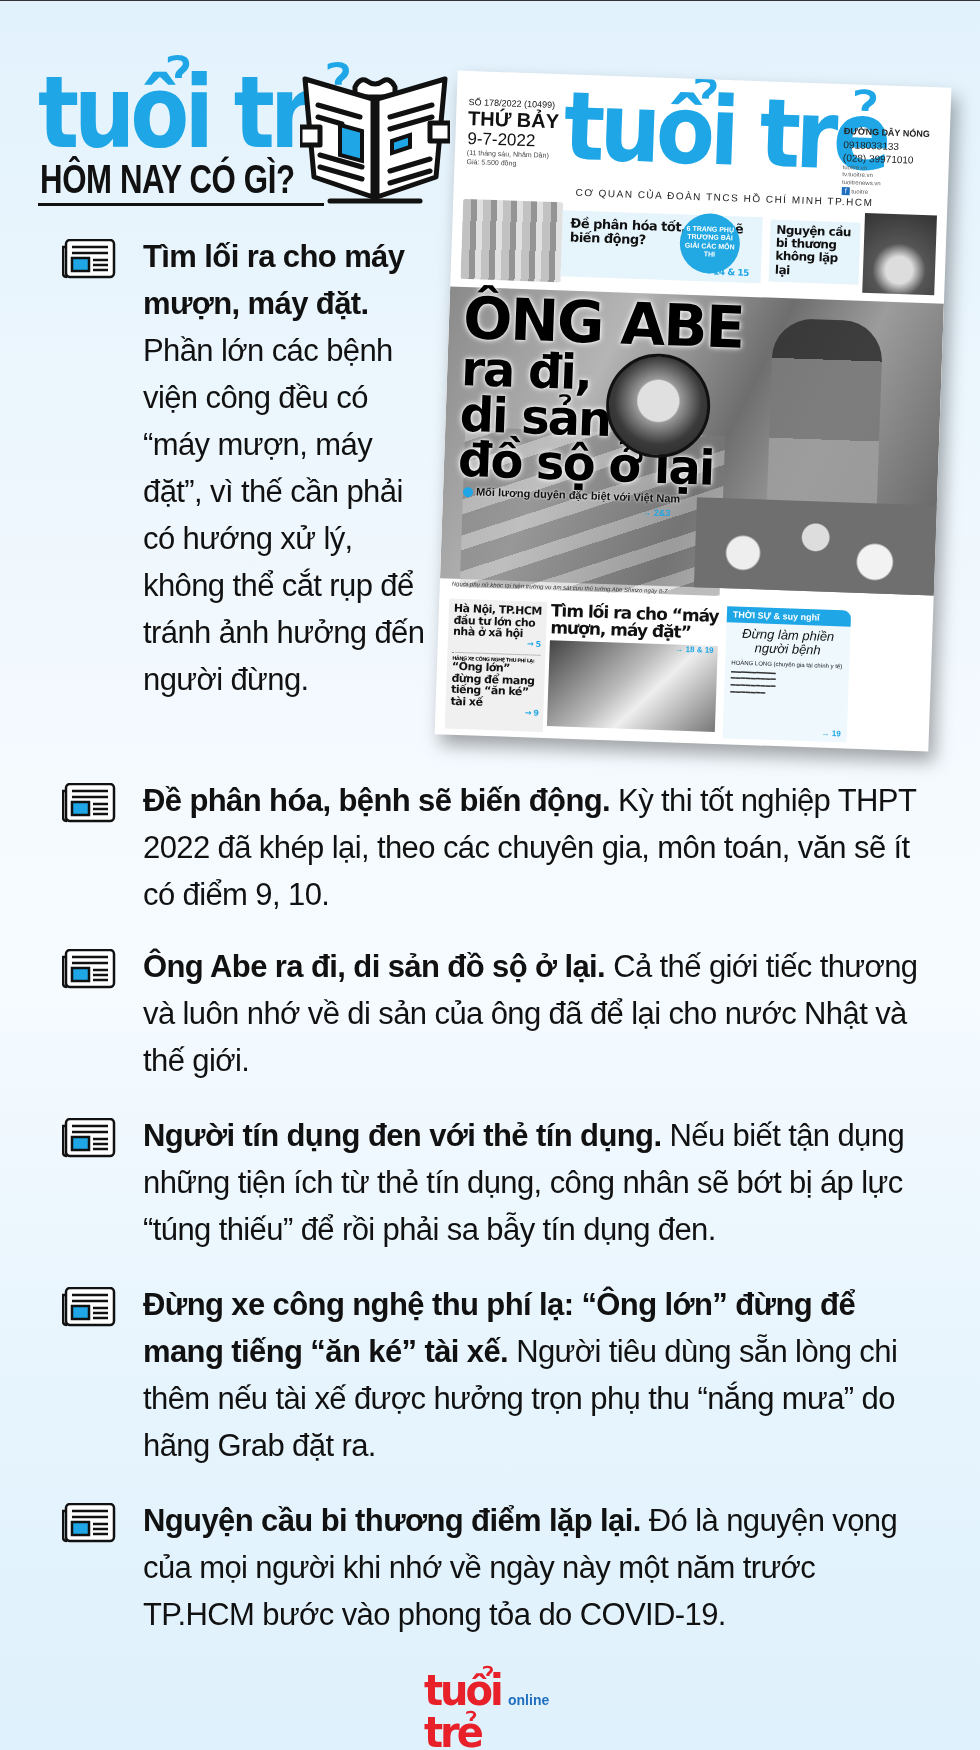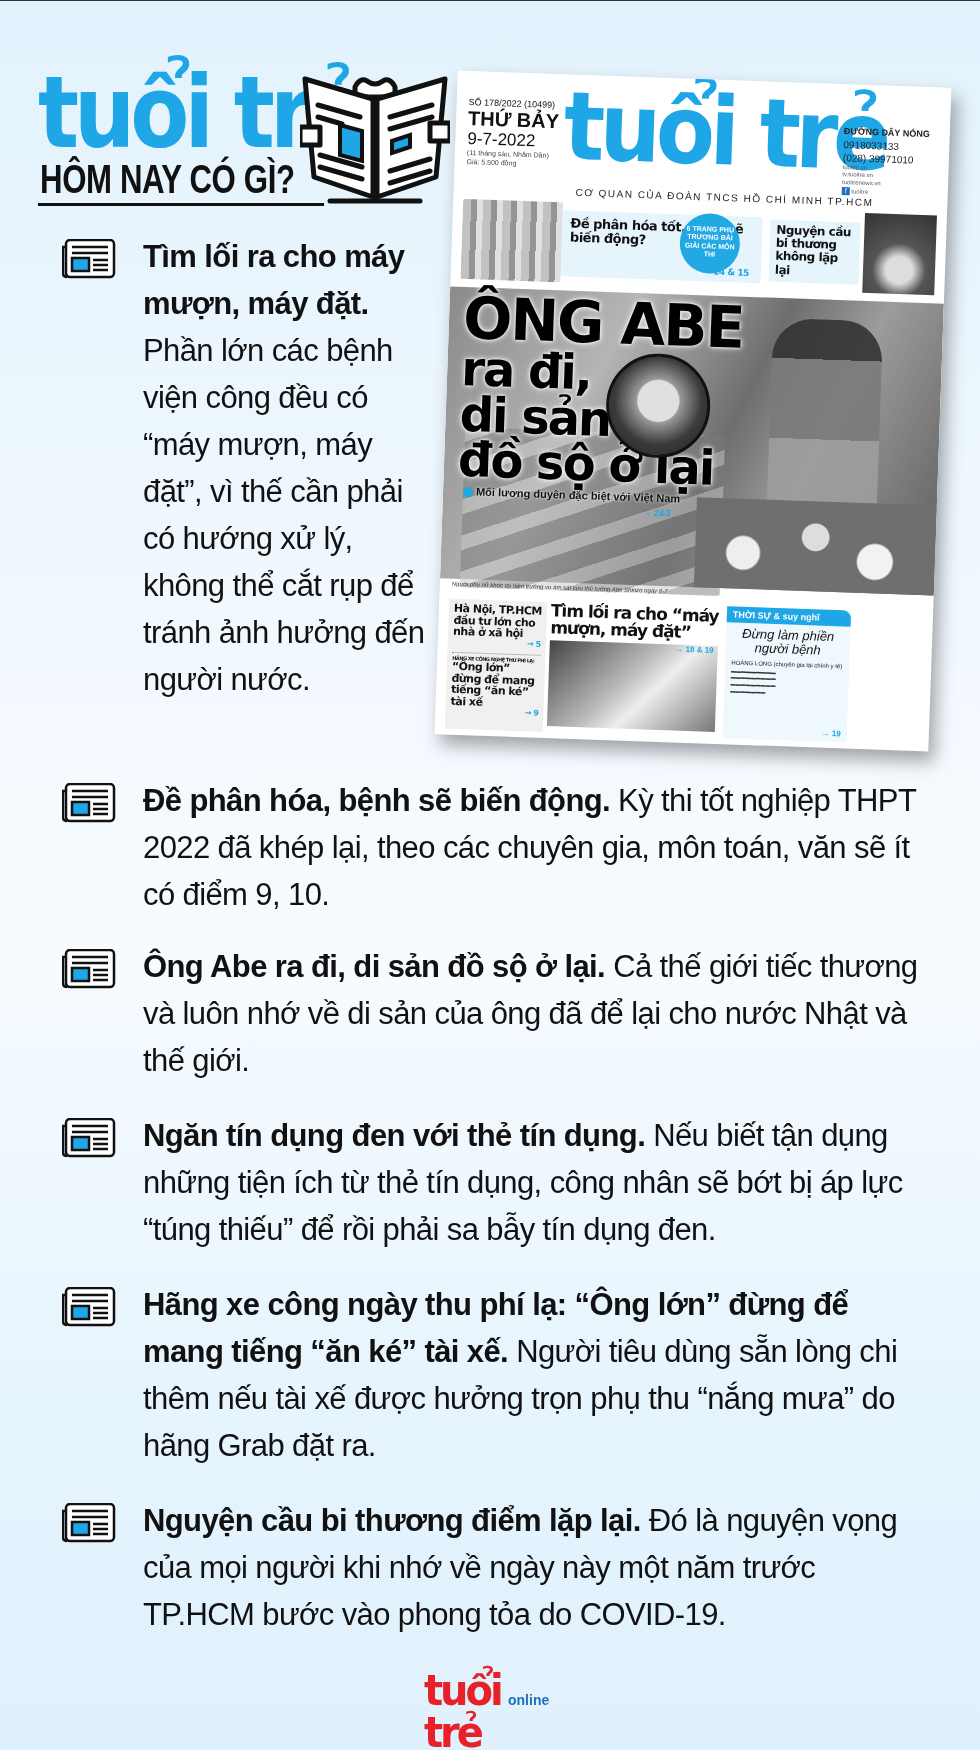--- a/index.html
+++ b/index.html
@@ -213,21 +213,21 @@
   <svg class="icon" viewBox="0 0 54 40">
       <rect x="4" y="1" width="48" height="37" rx="4" fill="#fff" stroke="#111" stroke-width="2.5"></rect>
       <path d="M4 8 H1 V34 q0 4 4 4" fill="none" stroke="#111" stroke-width="2.5"></path>
       <line x1="10" y1="8" x2="46" y2="8" stroke="#111" stroke-width="2.5"></line>
       <line x1="10" y1="14" x2="46" y2="14" stroke="#111" stroke-width="2.5"></line>
       <rect x="10" y="19" width="17" height="13" fill="#1ea6e6" stroke="#111" stroke-width="2.5"></rect>
       <line x1="31" y1="21" x2="46" y2="21" stroke="#111" stroke-width="2.5"></line>
       <line x1="31" y1="26" x2="46" y2="26" stroke="#111" stroke-width="2.5"></line>
       <line x1="31" y1="31" x2="46" y2="31" stroke="#111" stroke-width="2.5"></line>
     </svg>
-  <div class="text"><b>Tìm lối ra cho máy mượn, máy đặt.</b> <span>Phần lớn các bệnh viện công đều có “máy mượn, máy đặt”, vì thế cần phải có hướng xử lý, không thể cắt rụp để tránh ảnh hưởng đến người nước.</span></div>
+  <div class="text"><b>Tìm lối ra cho máy mượn, máy đặt.</b> <span>Phần lớn các bệnh viện công đều có “máy mượn, máy đặt”, vì thế cần phải có hướng xử lý, không thể cắt rụp để tránh ảnh hưởng đến người đừng.</span></div>
 </div>
 
 <div class="item" style="top:776px;">
   <svg class="icon" viewBox="0 0 54 40">
       <rect x="4" y="1" width="48" height="37" rx="4" fill="#fff" stroke="#111" stroke-width="2.5"></rect>
       <path d="M4 8 H1 V34 q0 4 4 4" fill="none" stroke="#111" stroke-width="2.5"></path>
       <line x1="10" y1="8" x2="46" y2="8" stroke="#111" stroke-width="2.5"></line>
       <line x1="10" y1="14" x2="46" y2="14" stroke="#111" stroke-width="2.5"></line>
       <rect x="10" y="19" width="17" height="13" fill="#1ea6e6" stroke="#111" stroke-width="2.5"></rect>
       <line x1="31" y1="21" x2="46" y2="21" stroke="#111" stroke-width="2.5"></line>
@@ -255,35 +255,35 @@
   <svg class="icon" viewBox="0 0 54 40">
       <rect x="4" y="1" width="48" height="37" rx="4" fill="#fff" stroke="#111" stroke-width="2.5"></rect>
       <path d="M4 8 H1 V34 q0 4 4 4" fill="none" stroke="#111" stroke-width="2.5"></path>
       <line x1="10" y1="8" x2="46" y2="8" stroke="#111" stroke-width="2.5"></line>
       <line x1="10" y1="14" x2="46" y2="14" stroke="#111" stroke-width="2.5"></line>
       <rect x="10" y="19" width="17" height="13" fill="#1ea6e6" stroke="#111" stroke-width="2.5"></rect>
       <line x1="31" y1="21" x2="46" y2="21" stroke="#111" stroke-width="2.5"></line>
       <line x1="31" y1="26" x2="46" y2="26" stroke="#111" stroke-width="2.5"></line>
       <line x1="31" y1="31" x2="46" y2="31" stroke="#111" stroke-width="2.5"></line>
     </svg>
-  <div class="text"><b>Ngăn tín dụng đen với thẻ tín dụng.</b> <span>Nếu biết tận dụng những tiện ích từ thẻ tín dụng, công nhân sẽ bớt bị áp lực “túng thiếu” để rồi phải sa bẫy tín dụng đen.</span></div>
+  <div class="text"><b>Người tín dụng đen với thẻ tín dụng.</b> <span>Nếu biết tận dụng những tiện ích từ thẻ tín dụng, công nhân sẽ bớt bị áp lực “túng thiếu” để rồi phải sa bẫy tín dụng đen.</span></div>
 </div>
 
 <div class="item" style="top:1280px;">
   <svg class="icon" viewBox="0 0 54 40">
       <rect x="4" y="1" width="48" height="37" rx="4" fill="#fff" stroke="#111" stroke-width="2.5"></rect>
       <path d="M4 8 H1 V34 q0 4 4 4" fill="none" stroke="#111" stroke-width="2.5"></path>
       <line x1="10" y1="8" x2="46" y2="8" stroke="#111" stroke-width="2.5"></line>
       <line x1="10" y1="14" x2="46" y2="14" stroke="#111" stroke-width="2.5"></line>
       <rect x="10" y="19" width="17" height="13" fill="#1ea6e6" stroke="#111" stroke-width="2.5"></rect>
       <line x1="31" y1="21" x2="46" y2="21" stroke="#111" stroke-width="2.5"></line>
       <line x1="31" y1="26" x2="46" y2="26" stroke="#111" stroke-width="2.5"></line>
       <line x1="31" y1="31" x2="46" y2="31" stroke="#111" stroke-width="2.5"></line>
     </svg>
-  <div class="text"><b>Hãng xe công ngày thu phí lạ: “Ông lớn” đừng để mang tiếng “ăn ké” tài xế.</b> <span>Người tiêu dùng sẵn lòng chi thêm nếu tài xế được hưởng trọn phụ thu “nắng mưa” do hãng Grab đặt ra.</span></div>
+  <div class="text"><b>Đừng xe công nghệ thu phí lạ: “Ông lớn” đừng để mang tiếng “ăn ké” tài xế.</b> <span>Người tiêu dùng sẵn lòng chi thêm nếu tài xế được hưởng trọn phụ thu “nắng mưa” do hãng Grab đặt ra.</span></div>
 </div>
 
 <div class="item" style="top:1496px;">
   <svg class="icon" viewBox="0 0 54 40">
       <rect x="4" y="1" width="48" height="37" rx="4" fill="#fff" stroke="#111" stroke-width="2.5"></rect>
       <path d="M4 8 H1 V34 q0 4 4 4" fill="none" stroke="#111" stroke-width="2.5"></path>
       <line x1="10" y1="8" x2="46" y2="8" stroke="#111" stroke-width="2.5"></line>
       <line x1="10" y1="14" x2="46" y2="14" stroke="#111" stroke-width="2.5"></line>
       <rect x="10" y="19" width="17" height="13" fill="#1ea6e6" stroke="#111" stroke-width="2.5"></rect>
       <line x1="31" y1="21" x2="46" y2="21" stroke="#111" stroke-width="2.5"></line>

